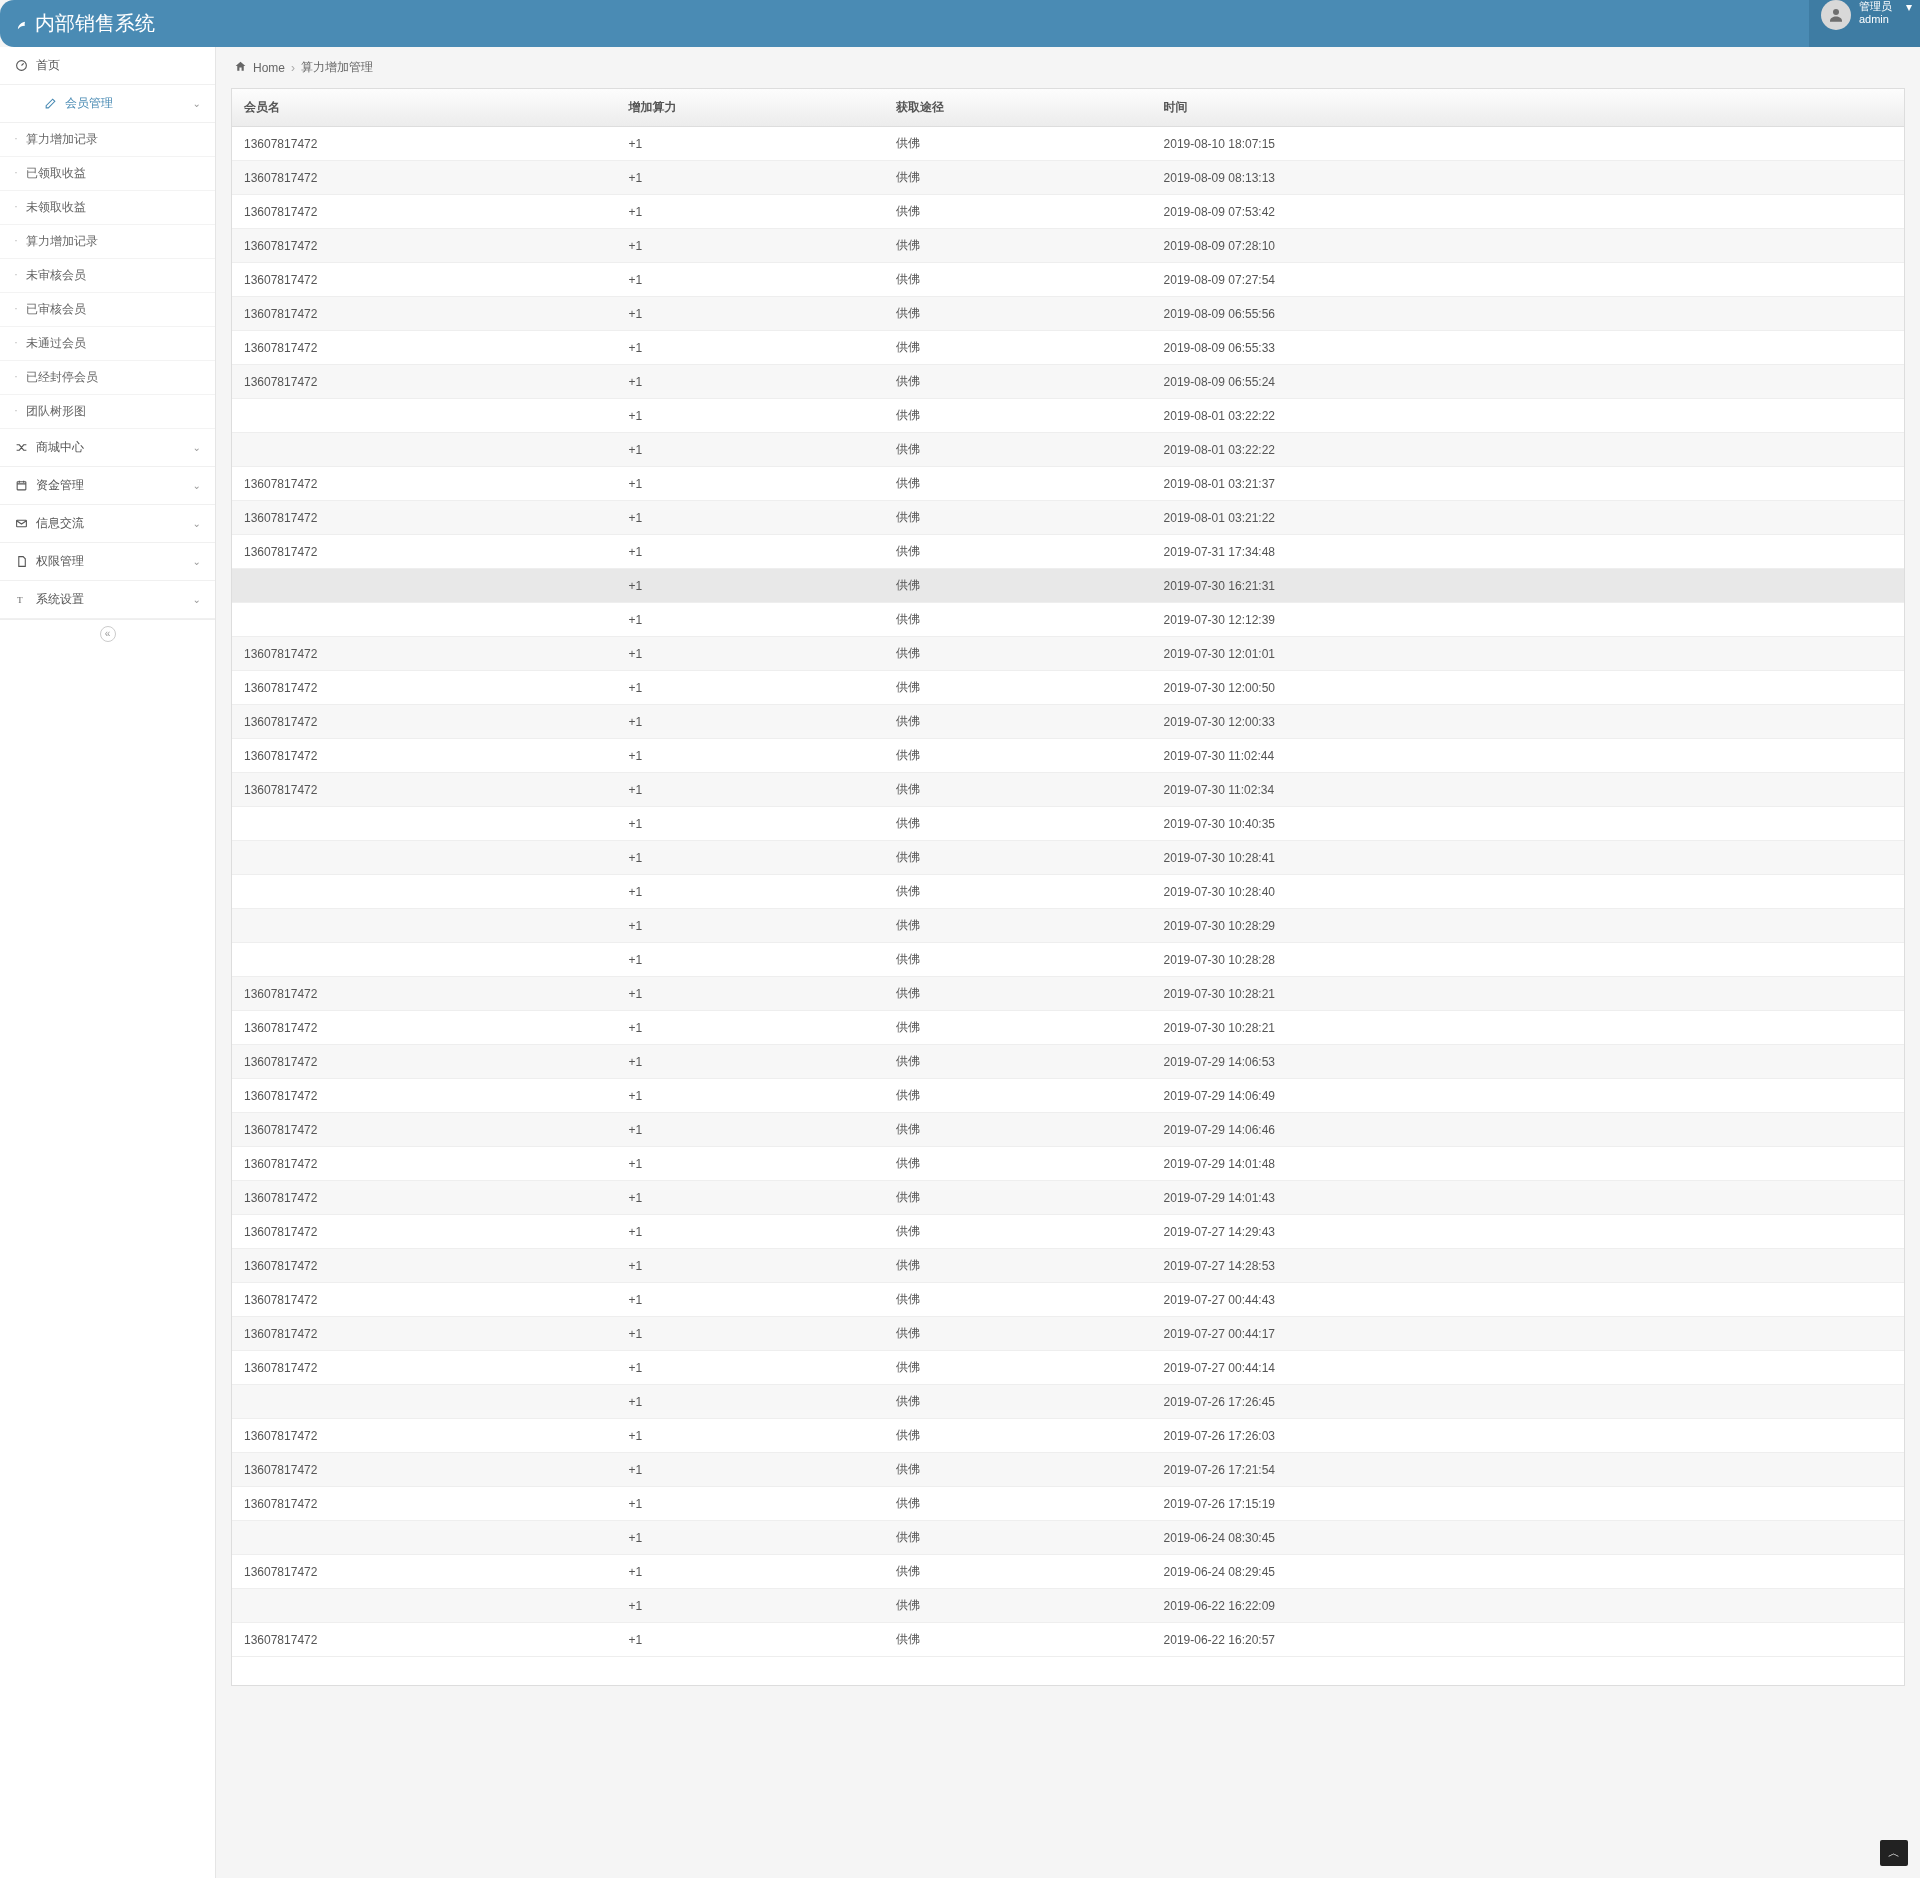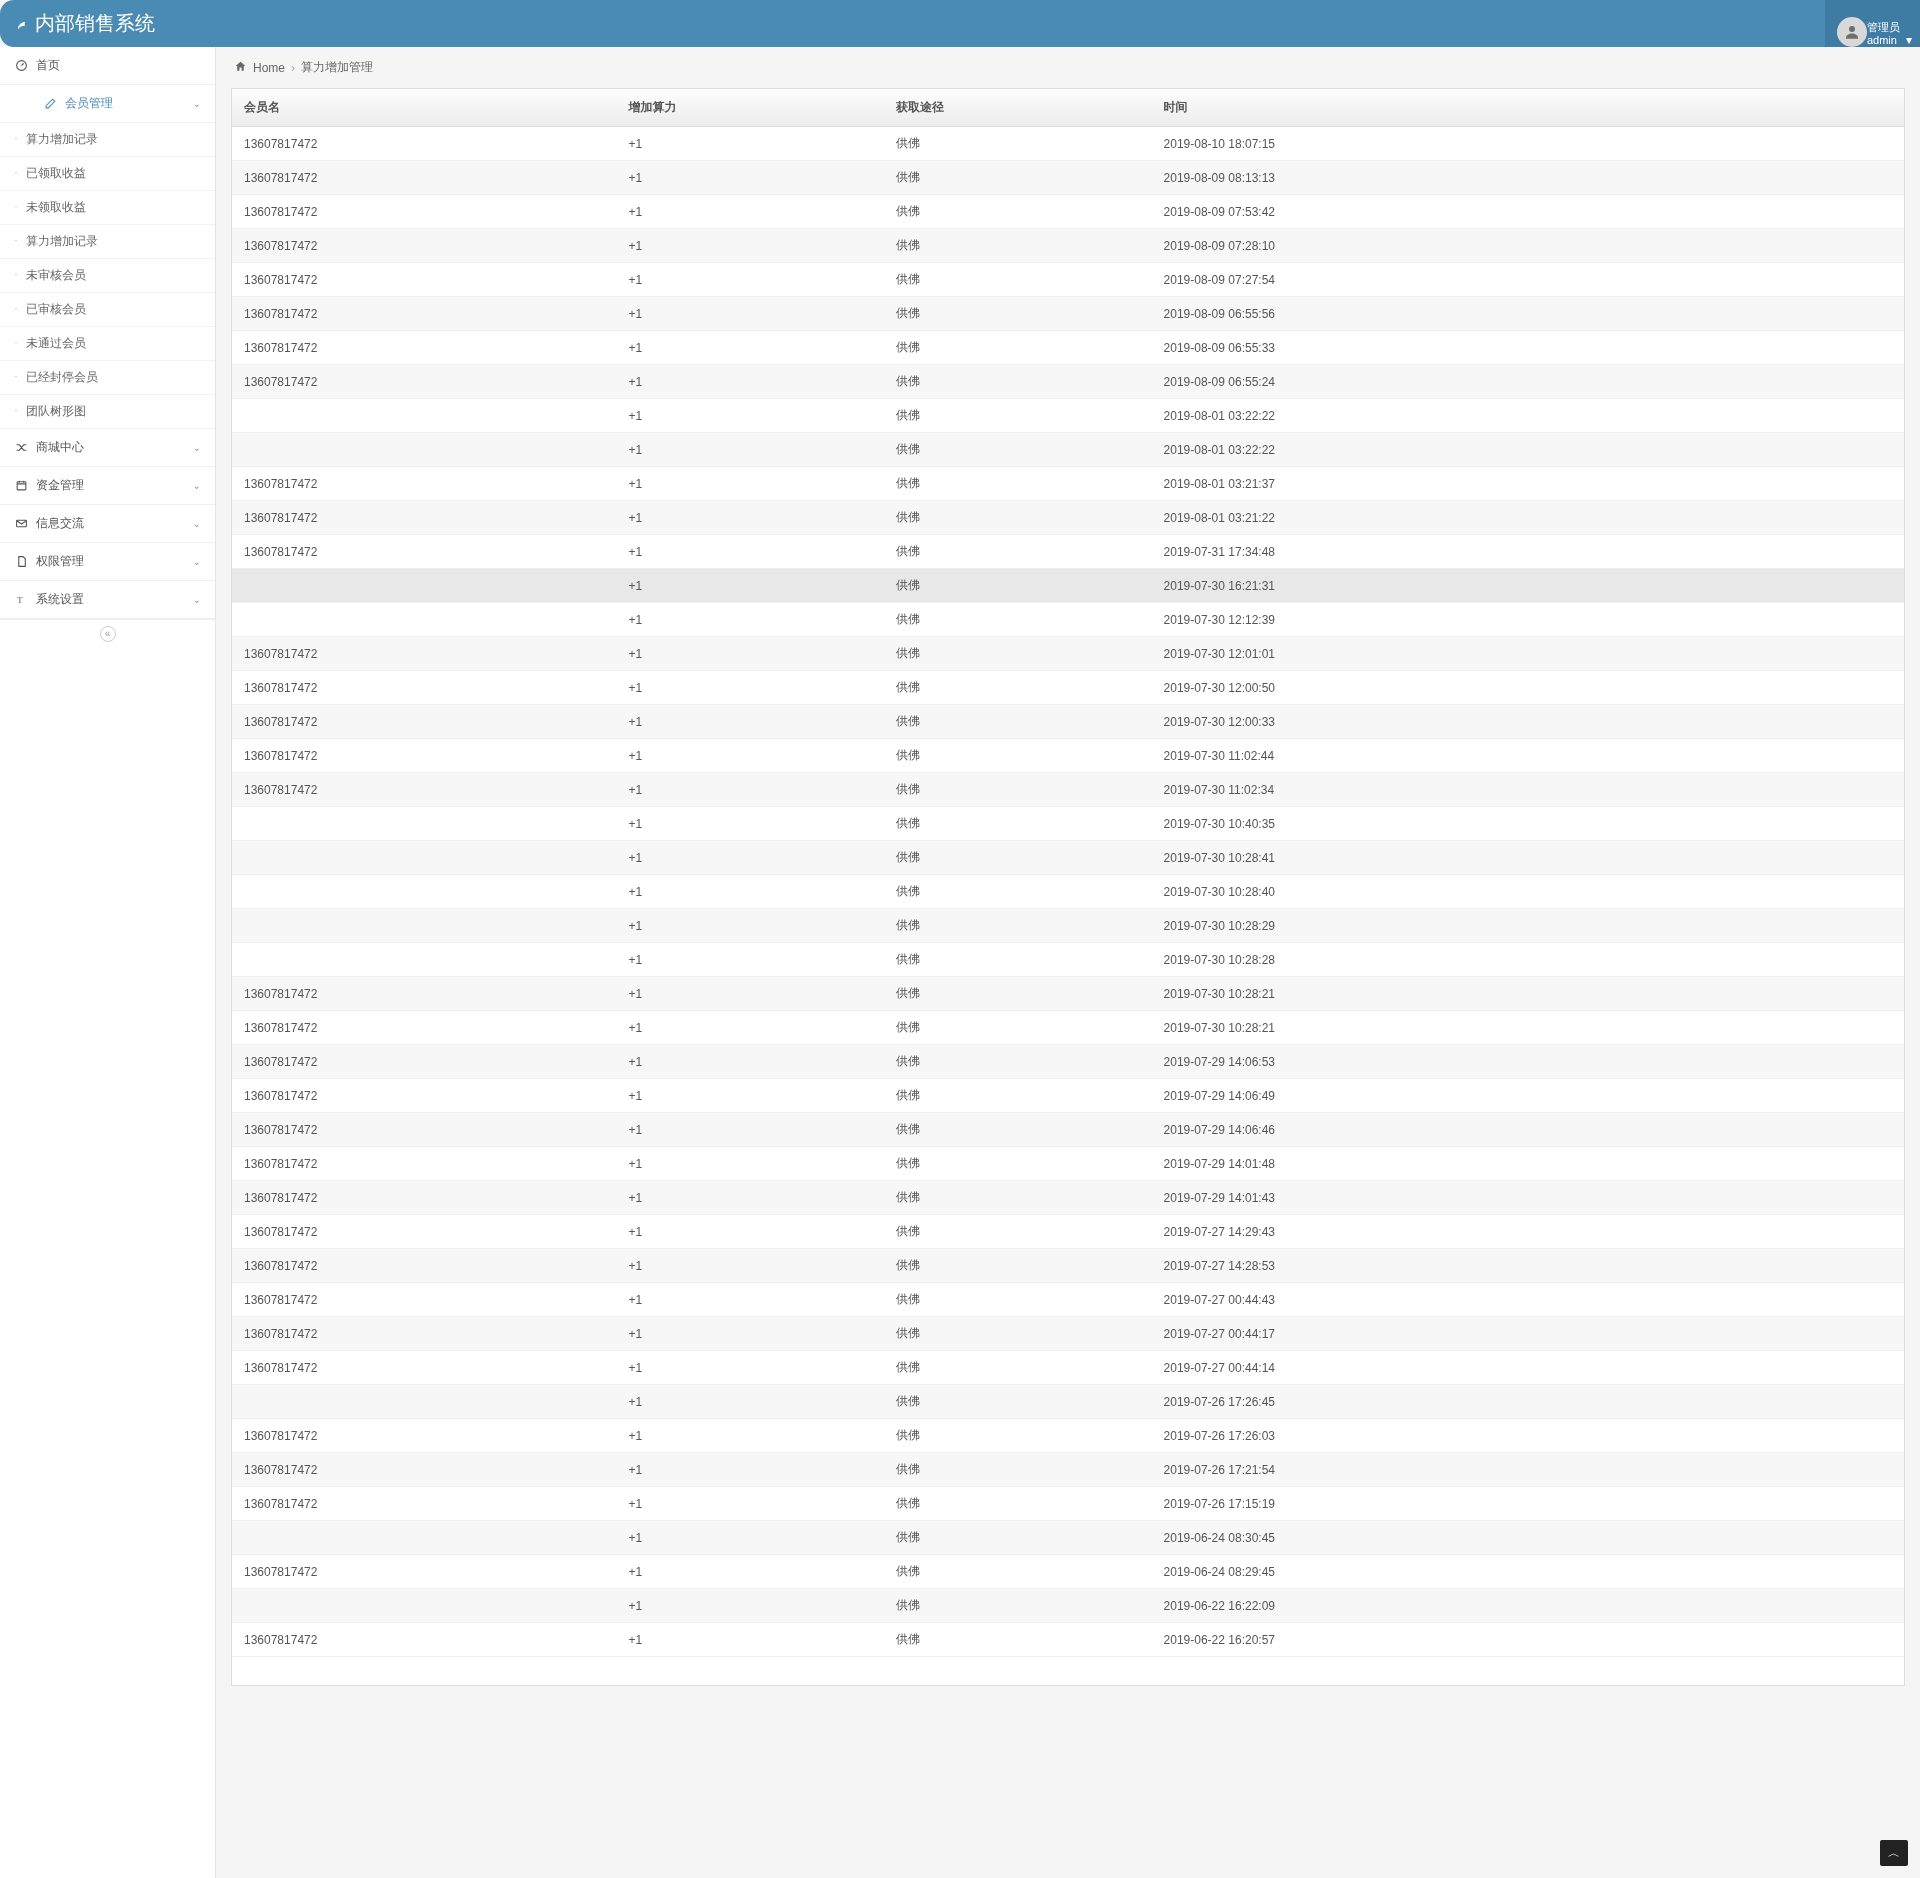--- a/index.html
+++ b/index.html
@@ -1,19 +1,19 @@
 <!DOCTYPE html>
 <html><head>
 <meta charset="utf-8">
 <style>
 * { margin: 0; padding: 0; box-sizing: border-box; }
 body { font-family: -apple-system, BlinkMacSystemFont, "Segoe UI", Arial, "Microsoft YaHei", sans-serif; font-size: 12px; color: #555; background: #f5f5f5; }
 .topbar { background: #4a8bb4; color: #fff; height: 47px; display: flex; align-items: center; justify-content: space-between; padding: 0 0 0 15px; border-radius: 14px; }
 .brand { font-size: 20px; display: flex; align-items: center; gap: 6px; }
-.user-area { display: flex; align-items: flex-end; background: #3e7ca3; height: 100%; padding: 0 8px 0 12px; }
+.user-area { display: flex; align-items: flex-start; background: #3e7ca3; height: 100%; padding: 0 8px 0 12px; gap: 8px; }
 .avatar { width: 30px; height: 30px; border-radius: 50%; background: #d8d8d8; display: flex; align-items: center; justify-content: center; }
 .avatar svg { width: 18px; height: 18px; fill: #6e6e6e; }
 .user-text { display: flex; flex-direction: column; line-height: 1.2; font-size: 11px; }
 .caret-down { margin-left: 6px; }
 .layout { display: flex; }
 .sidebar { width: 216px; background: #fff; border-right: 1px solid #e5e5e5; min-height: calc(100vh - 47px); }
 .nav-item { display: flex; align-items: center; padding: 10px 14px; gap: 8px; color: #555; border-bottom: 1px solid #f0f0f0; cursor: pointer; position: relative; }
 .nav-item.active { color: #4a8bb4; padding-left: 43px; }
 .nav-item .chev { margin-left: auto; font-size: 10px; color: #999; }
 .nav-icon { width: 14px; display: inline-flex; justify-content: center; }

